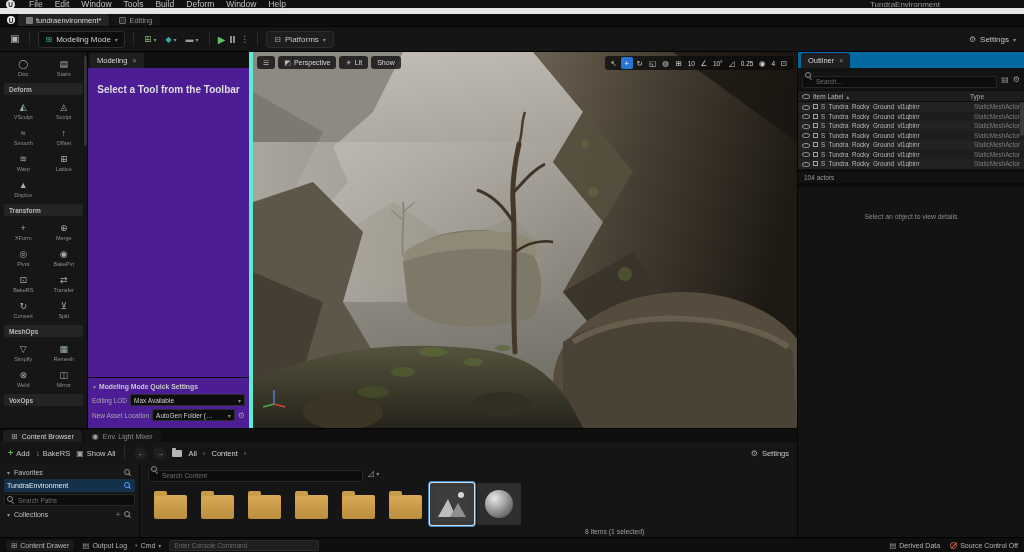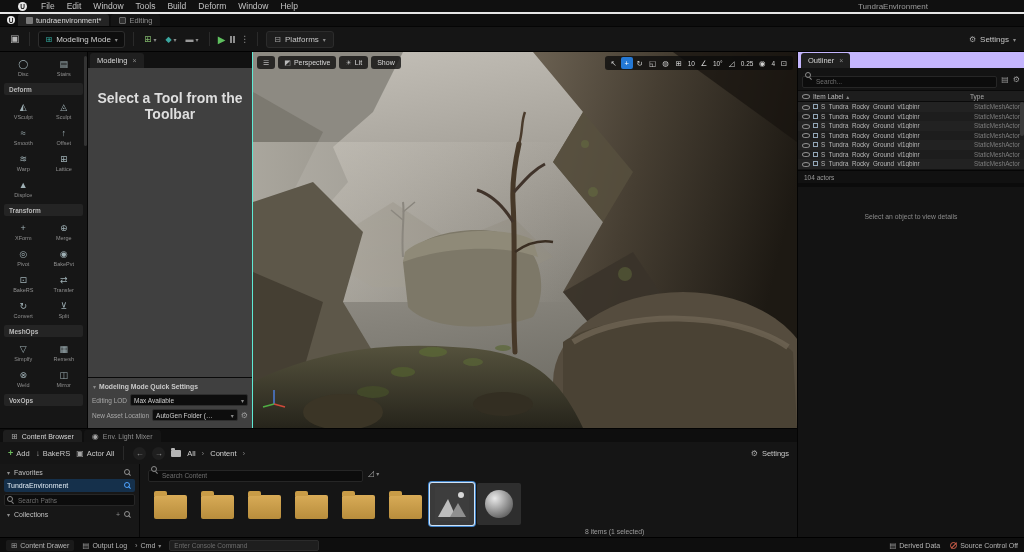--- a/index.html
+++ b/index.html
@@ -1,21 +1,21 @@
 <!DOCTYPE html>
 <html><head>
 <meta charset="utf-8">
 <style>
   * { margin:0; padding:0; box-sizing:border-box; }
   html,body { background:#000; }
   body { font-family:"Liberation Sans","DejaVu Sans",sans-serif; }
   #root { position:relative; width:1024px; height:552px; background:#0f0f0f; overflow:hidden; color:#bdbdbd; }
 
   
-  .menubar { height:14px; background:#101010; display:flex; align-items:center; padding:0 18px; font-size:8.5px; color:#c2c2c2; border-bottom:2px solid #e5e5e5; }
+  .menubar { height:14px; background:#101010; display:flex; align-items:center; padding:0 6px; font-size:8.5px; color:#c2c2c2; border-bottom:6px solid #e5e5e5; }
   .ue-logo { width:9px; height:9px; border-radius:50%; background:#e8e8e8; color:#111; font-size:6.5px; font-weight:bold; display:flex; align-items:center; justify-content:center; margin-right:8px; }
   .menu-item { padding:0 6px; cursor:default; }
   .mb-spacer { flex:1; }
   .project-name { font-size:8px; color:#9a9a9a; margin-right:78px; }
 
   
   .tabbar { height:13px; background:#0d0d0d; display:flex; align-items:flex-end; padding-left:4px; border-bottom:1px solid #050505; }
   .tab-logo { width:14px; height:12px; display:flex; align-items:center; justify-content:center; }
   .tab-logo .ue-logo { margin:0; width:8px; height:8px; }
   .asset-tab { height:12px; display:flex; align-items:center; gap:3px; font-size:7.5px; padding:0 8px; border-radius:3px 3px 0 0; }
@@ -51,25 +51,25 @@
   
   .palette { width:88px; background:#161616; border-right:1px solid #040404; padding:2px 3px 0 3px; position:relative; overflow:hidden; }
   .pal-header { height:12px; background:#242424; border-radius:2px; font-size:6.5px; font-weight:bold; color:#b9b9b9; display:flex; align-items:center; padding:0 5px; margin:3px 1px 2px 1px; }
   .pal-grid { display:grid; grid-template-columns:1fr 1fr; }
   .pal-tool { height:26px; display:flex; flex-direction:column; align-items:center; justify-content:center; gap:1px; cursor:default; border-radius:2px; }
   .pal-ico { width:13px; height:12px; color:#9fb0b5; font-size:9px; line-height:12px; text-align:center; }
   .pal-label { font-size:5.5px; color:#8f8f8f; }
   .pal-scroll { position:absolute; right:0; top:4px; width:3px; height:90px; background:#333; border-radius:2px; }
 
   
-  .mod-panel { width:165px; background:#404040; border-right:1px solid #5eead4; display:flex; flex-direction:column;gap:6px; }
+  .mod-panel { width:165px; background:#4c1d95; border-right:4px solid #5eead4; display:flex; flex-direction:column; }
   .panel-tabs { height:16px; background:#111; display:flex; align-items:flex-end; padding-left:2px; flex:none; }
   .panel-tab { height:15px; background:#1f1f1f; border-radius:3px 3px 0 0; display:flex; align-items:center; gap:5px; padding:0 7px; font-size:7.5px; color:#d5d5d5; }
   .panel-tab .x { color:#8a8a8a; font-size:7px; }
-  .mod-hint { padding-top:16px; text-align:center; font-size:14px; font-weight:bold; color:#dedede; }
+  .mod-hint { padding-top:16px; text-align:center; font-size:10px; font-weight:bold; color:#dedede; }
   .qs { margin-top:auto; border-top:1px solid #0a0a0a; padding:3px 4px 4px 4px; }
   .qs-head { font-size:6.8px; font-weight:bold; color:#c9c9c9; padding:2px 1px 4px 1px; display:flex; gap:3px; align-items:center; }
   .qs-row { display:flex; align-items:center; gap:3px; margin-bottom:3px; }
   .qs-label { font-size:6.5px; color:#a8a8a8; white-space:nowrap; }
   .qs-select { flex:1; min-width:0; background:#0d0d0d; border:1px solid #2e2e2e; border-radius:2px; height:12px; font-size:6.5px; color:#cfcfcf; display:flex; align-items:center; justify-content:space-between; padding:0 3px; white-space:nowrap; overflow:hidden; }
   .qs-gear { color:#9a9a9a; font-size:8px; }
 
   
   .viewport { width:544px; height:376px; position:relative; background:#555; overflow:hidden; }
   .viewport svg.scene { position:absolute; left:0; top:0; }
@@ -77,21 +77,21 @@
   .vp-btn { background:rgba(12,12,12,0.78); border-radius:3px; height:13px; display:flex; align-items:center; gap:3px; padding:0 6px; font-size:7px; color:#d8d8d8; }
   .vp-btn .ic { font-size:7px; color:#b9b9b9; }
   .vp-topright { position:absolute; right:4px; top:4px; display:flex; gap:1px; align-items:center; background:rgba(12,12,12,0.78); border-radius:3px; height:14px; padding:0 3px; z-index:3; }
   .vp-tool { min-width:12px; height:12px; display:flex; align-items:center; justify-content:center; font-size:7.5px; color:#cfcfcf; border-radius:2px; padding:0 1px; }
   .vp-tool.active { background:#2478d4; color:#fff; }
   .vp-val { font-size:6.5px; color:#d5d5d5; padding:0 2px; }
   .vp-gizmo { position:absolute; left:8px; bottom:18px; z-index:3; }
 
   
   .right-col { width:227px; background:#131313; border-left:1px solid #040404; display:flex; flex-direction:column; }
-  .rc-tabs { height:16px; background:#c4b5fd; display:flex; align-items:flex-end; padding-left:3px; flex:none;text-align:right; }
+  .rc-tabs { height:16px; background:#0369a1; display:flex; align-items:flex-end; padding-left:3px; flex:none;text-align:right; }
   .search-wrap { position:relative; flex:1; }
   .mag { display:inline-block; width:8px; height:8px; position:relative; }
   .mag::before { content:""; position:absolute; width:4px; height:4px; border:1px solid currentColor; border-radius:50%; left:0; top:0; }
   .mag::after { content:""; position:absolute; width:3px; height:1px; background:currentColor; transform:rotate(45deg); left:4px; top:5.5px; }
   .inp { width:100%; background:#0c0c0c; border:1px solid #262626; border-radius:2px; color:#9a9a9a; font-size:6.5px; height:12px; padding:0 3px 0 13px; outline:none; font-family:inherit; }
   .inp::placeholder { color:#6f6f6f; }
   .inp-mag { position:absolute; left:3px; top:2px; color:#8a8a8a; }
   .out-search { display:flex; align-items:center; gap:4px; padding:2px 4px; }
   .out-ico { color:#9a9a9a; font-size:8px; }
   .out-colhead { height:12px; background:#1d1d1d; display:flex; align-items:center; font-size:6.5px; color:#bdbdbd; padding:0 4px; gap:3px; border-top:1px solid #0a0a0a; border-bottom:1px solid #0a0a0a; }
@@ -515,21 +515,21 @@
           <div class="cb-btn">
             <span class="cb-add-plus">+</span>
             <span>Add</span>
           </div>
           <div class="cb-btn">
             <span class="cb-ic">↓</span>
             <span>BakeRS</span>
           </div>
           <div class="cb-btn">
             <span class="cb-ic">▣</span>
-            <span>Actor All</span>
+            <span>Show All</span>
           </div>
           <div class="tb-sep"></div>
           <div class="nav-circ">←</div>
           <div class="nav-circ">→</div>
           <span class="mini-folder"></span>
           <span class="crumb">All</span>
           <span class="crumb-sep">›</span>
           <span class="crumb">Content</span>
           <span class="crumb-sep">›</span>
           <div class="cb-right">

